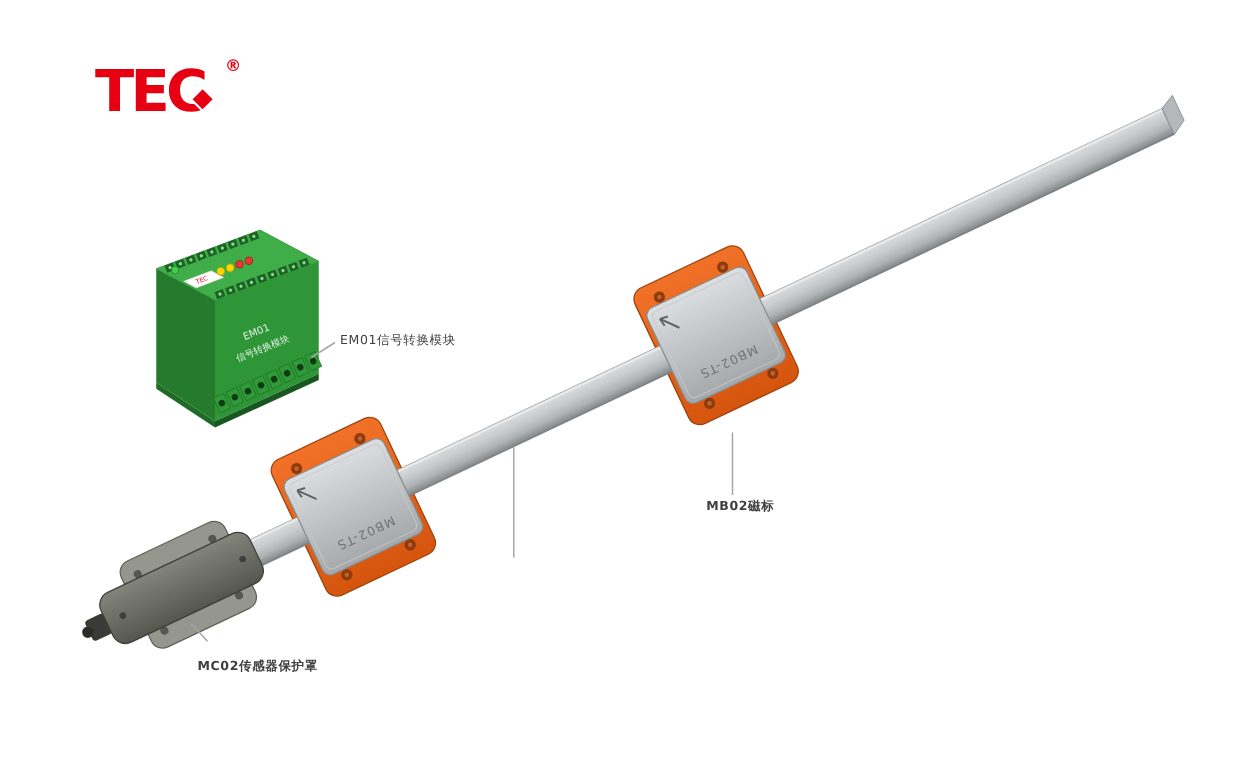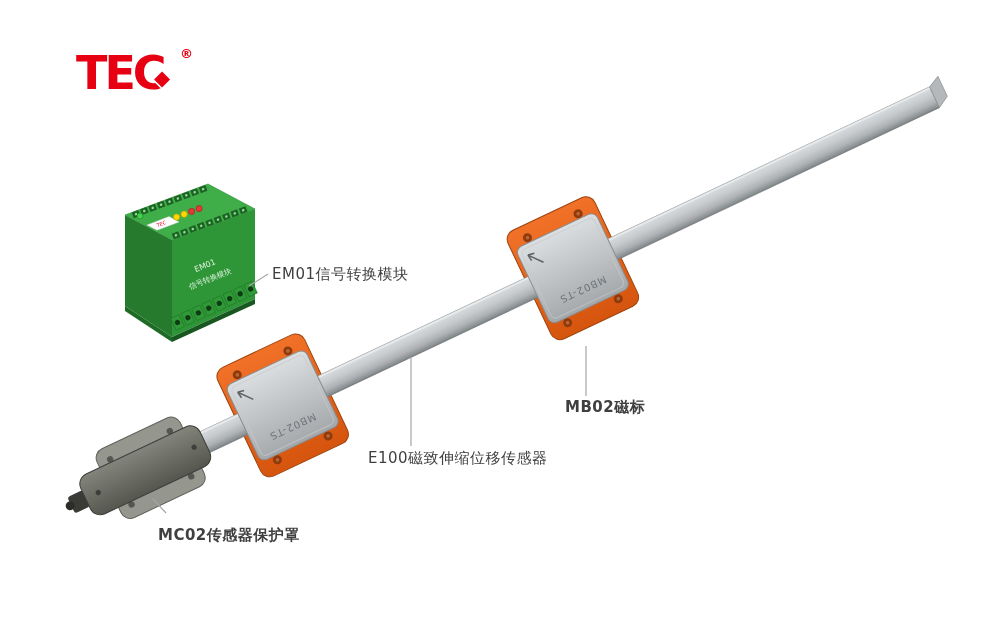--- a/index.html
+++ b/index.html
@@ -12,21 +12,21 @@
   .logo-text { font-size:46px; font-weight:800; letter-spacing:-3px; line-height:1; color:#e60012; }
   .logo-diamond { position:absolute; left:78px; top:16px; font-size:21px; color:#e60012;
                   text-shadow:-2px 0 0 #fff, 2px 0 0 #fff, 0 -2px 0 #fff, 0 2px 0 #fff; }
   .logo-reg { position:absolute; left:104px; top:-4px; font-size:13px; font-weight:700; color:#e60012; }
 
   
   svg.scene { position:absolute; left:0; top:0; }
   svg text { font-family:"DejaVu Sans","Liberation Sans",sans-serif; }
 
   
-  .callout-label { position:absolute; font-size:15px; color:#3f3f3f; white-space:nowrap; letter-spacing:0.5px; }
+  .callout-label { position:absolute; font-size:10px; color:#3f3f3f; white-space:nowrap; letter-spacing:0.5px; }
   .lbl-em01 { left:272px; top:265px; }
   .lbl-e100 { left:368px; top:449px; }
   .lbl-mb02 { left:565px; top:398px;font-weight:bold; }
   .lbl-mc02 { left:158px; top:526px;font-weight:bold; }
 </style>
 </head>
 <body>
 
 <div class="canvas">
 
@@ -208,17 +208,16 @@
 
     <g stroke="#a6a6a6" stroke-width="1.2" fill="none">
       <path d="M249,286 L268,274"></path>
       <path d="M411,357 L411,446"></path>
       <path d="M586,346 L586,396"></path>
       <path d="M153,499 L166,513"></path>
     </g>
   </svg>
 
   <div class="callout-label lbl-em01">EM01信号转换模块</div>
-  <div class="callout-label lbl-e100">E100磁致伸缩位移传感器</div>
   <div class="callout-label lbl-mb02">MB02磁标</div>
   <div class="callout-label lbl-mc02">MC02传感器保护罩</div>
 
 </div>
 
 </body></html>

